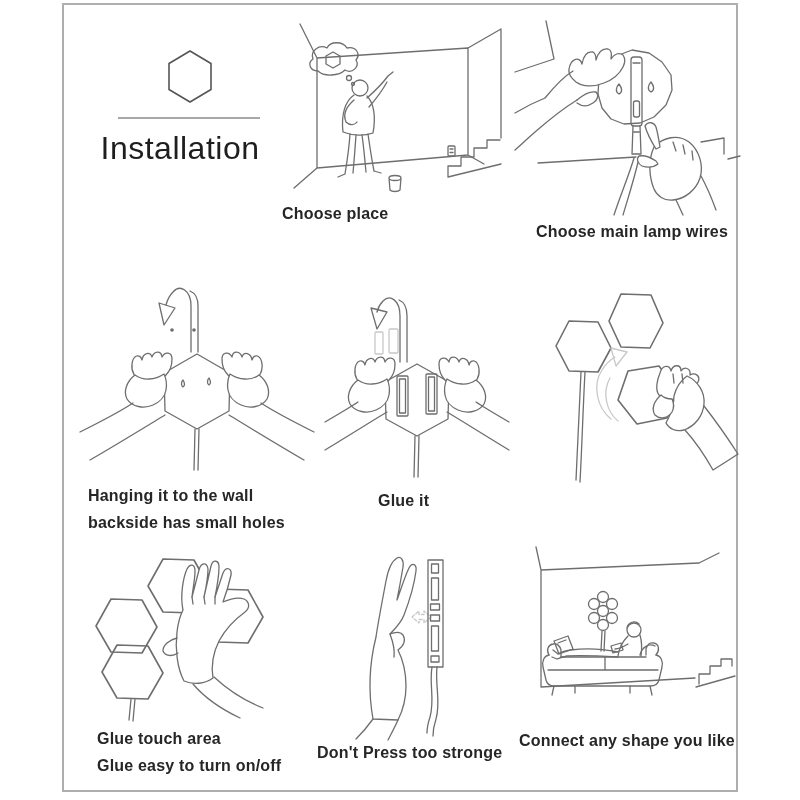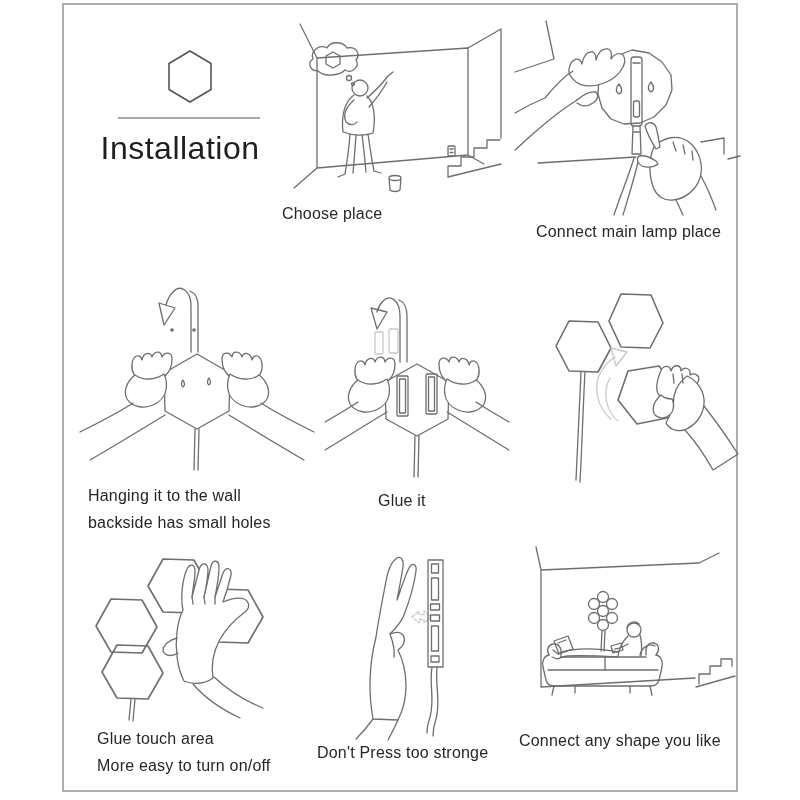--- a/index.html
+++ b/index.html
@@ -20,21 +20,21 @@
   }
   .panel{position:absolute;margin:0;padding:0;}
   svg.art{display:block;overflow:visible;}
   svg.art *{fill:none;stroke:var(--line);stroke-width:1.3;stroke-linecap:round;stroke-linejoin:round;}
   svg.art .white{fill:#ffffff;}
   svg.art .dot{fill:var(--line);stroke:none;}
   svg.art .ghost, svg.art .ghost *{stroke:var(--light-line);}
   svg.art .thick{stroke-width:1.6;}
   .caption{
     position:absolute;font-size:16px;line-height:1.2;color:var(--ink);
-    white-space:nowrap;letter-spacing:0.2px;
+    white-space:nowrap;letter-spacing:0.2px;font-weight:bold;
   }
   .title{
     position:absolute;left:80px;top:130px;width:200px;margin:0;
     text-align:center;font-size:32px;font-weight:400;letter-spacing:0.5px;color:#1e1e1e;
   }
   .rule{position:absolute;left:118px;top:117px;width:142px;height:2px;background:#a8a8a8;}
 </style>
 </head>
 <body>
 
@@ -101,21 +101,21 @@
       </g>
       <g>
         <path class="white" d="M 139,127 C 148,117 163,114 174,122 C 184,130 189,145 185,158 C 181,170 170,179 158,180 C 149,181 142,176 139,169 C 134,157 133,140 139,127 Z"></path>
         <path class="white" d="M 141,129 C 136,121 132,113 130,106 C 133,101 139,102 141,107 C 143,114 144,121 145,127 Z"></path>
         <path class="white" d="M 141,141 C 135,137 129,135 124,136 C 121,139 123,144 127,146 C 133,148 139,147 143,144 Z"></path>
         <path d="M 158,122 L 161,131 M 168,125 L 170,134 M 177,131 L 178,140"></path>
         <path d="M 161,180 C 164,186 166,191 168,195 M 186,156 C 192,167 197,179 201,190"></path>
       </g>
     </svg>
   </figure>
-  <div class="caption" style="left:536px;top:222px;">Connect main lamp place</div>
+  <div class="caption" style="left:536px;top:222px;">Choose main lamp wires</div>
 
   <figure class="panel" style="left:80px;top:272px;">
     <svg class="art" width="235" height="200" viewBox="0 0 235 200">
       <g>
         <path d="M 111,80 L 111,34 C 111,18 100,12 93,20 C 89,24 87,29 86,33 M 118,80 L 118,34 C 118,26 115,21 110,19"></path>
         <path d="M 79,31 L 95,36 L 84,53 Z"></path>
       </g>
       <circle class="dot" cx="92" cy="58" r="1.8"></circle>
       <circle class="dot" cx="114" cy="58" r="1.8"></circle>
       <g>
@@ -204,21 +204,21 @@
       </g>
       <g>
         <path class="white" d="M 103,62 C 100,48 103,30 107,21 C 110,15 115,16 115,23 C 115,31 113,40 112,49 L 119,22 C 121,14 127,14 128,21 C 128,30 126,40 124,49 L 131,18 C 133,11 139,12 139,19 C 139,28 137,39 135,49 L 143,25 C 146,18 152,20 151,27 C 149,36 146,46 143,54 C 150,51 158,49 164,51 C 170,54 170,60 165,64 C 154,72 145,82 139,93 C 133,105 131,118 133,130 C 125,136 113,137 104,133 C 97,120 95,100 97,84 C 98,75 100,68 103,62 Z"></path>
         <path d="M 112,49 L 113,56 M 124,49 L 125,56 M 135,49 L 135,56"></path>
         <path d="M 97,90 C 89,92 83,97 83,103 C 85,108 92,109 98,105"></path>
         <path d="M 134,129 C 148,142 165,153 183,160 M 113,136 C 124,149 141,161 160,170"></path>
       </g>
     </svg>
   </figure>
   <div class="caption" style="left:97px;top:729px;">Glue touch area</div>
-  <div class="caption" style="left:97px;top:756px;">More easy to turn on/off</div>
+  <div class="caption" style="left:97px;top:756px;">Glue easy to turn on/off</div>
 
   <figure class="panel" style="left:320px;top:545px;">
     <svg class="art" width="180" height="195" viewBox="0 0 180 195">
       <g>
         <path class="white" d="M 53,174 C 48,146 50,116 56,92 C 58,78 62,57 66,36 C 68,25 72,16 77,13 C 81,11 84,15 83,22 C 81,34 79,45 77,55 C 81,44 85,31 89,23 C 92,17 97,19 96,26 C 94,41 89,57 84,70 C 81,78 75,84 70,89 C 75,87 80,86 83,90 C 86,95 84,101 78,105 C 83,115 86,127 86,141 C 86,154 83,165 78,175 Z"></path>
         <path d="M 70,89 C 73,97 75,105 74,112"></path>
         <path d="M 53,174 C 48,181 42,188 36,194 M 78,175 C 75,182 71,189 68,195"></path>
       </g>
       <path class="ghost" style="stroke-dasharray:3 2;" d="M 92,72 L 99,66 L 99,69.5 L 104,69.5 L 104,66 L 111,72 L 104,78 L 104,74.5 L 99,74.5 L 99,78 Z"></path>
       <g>

